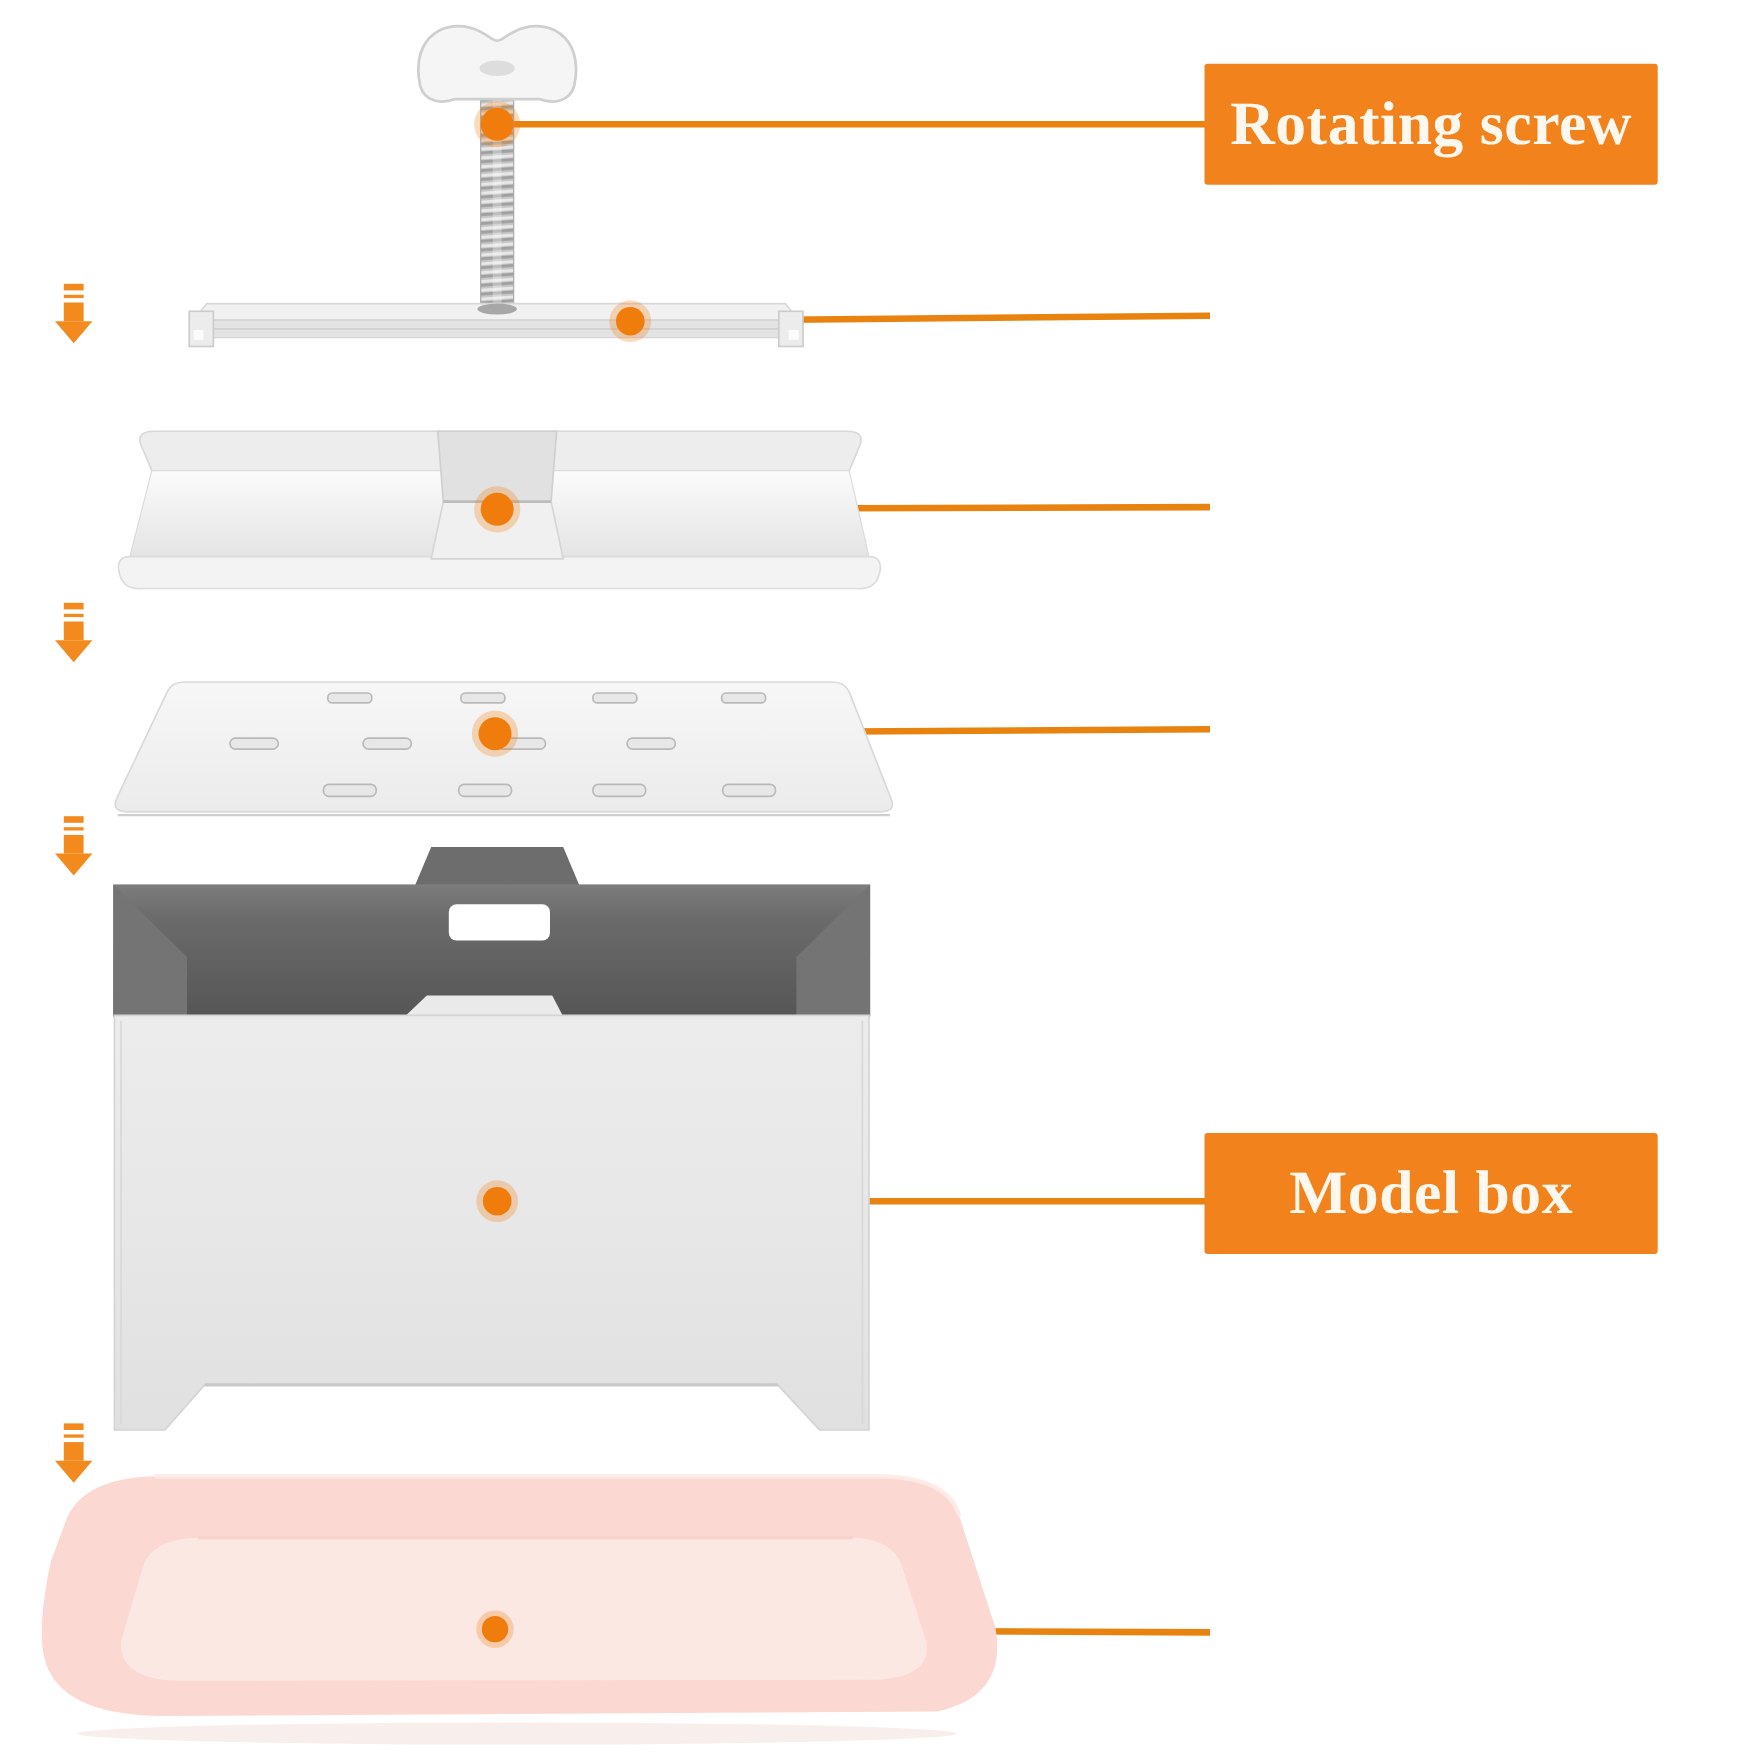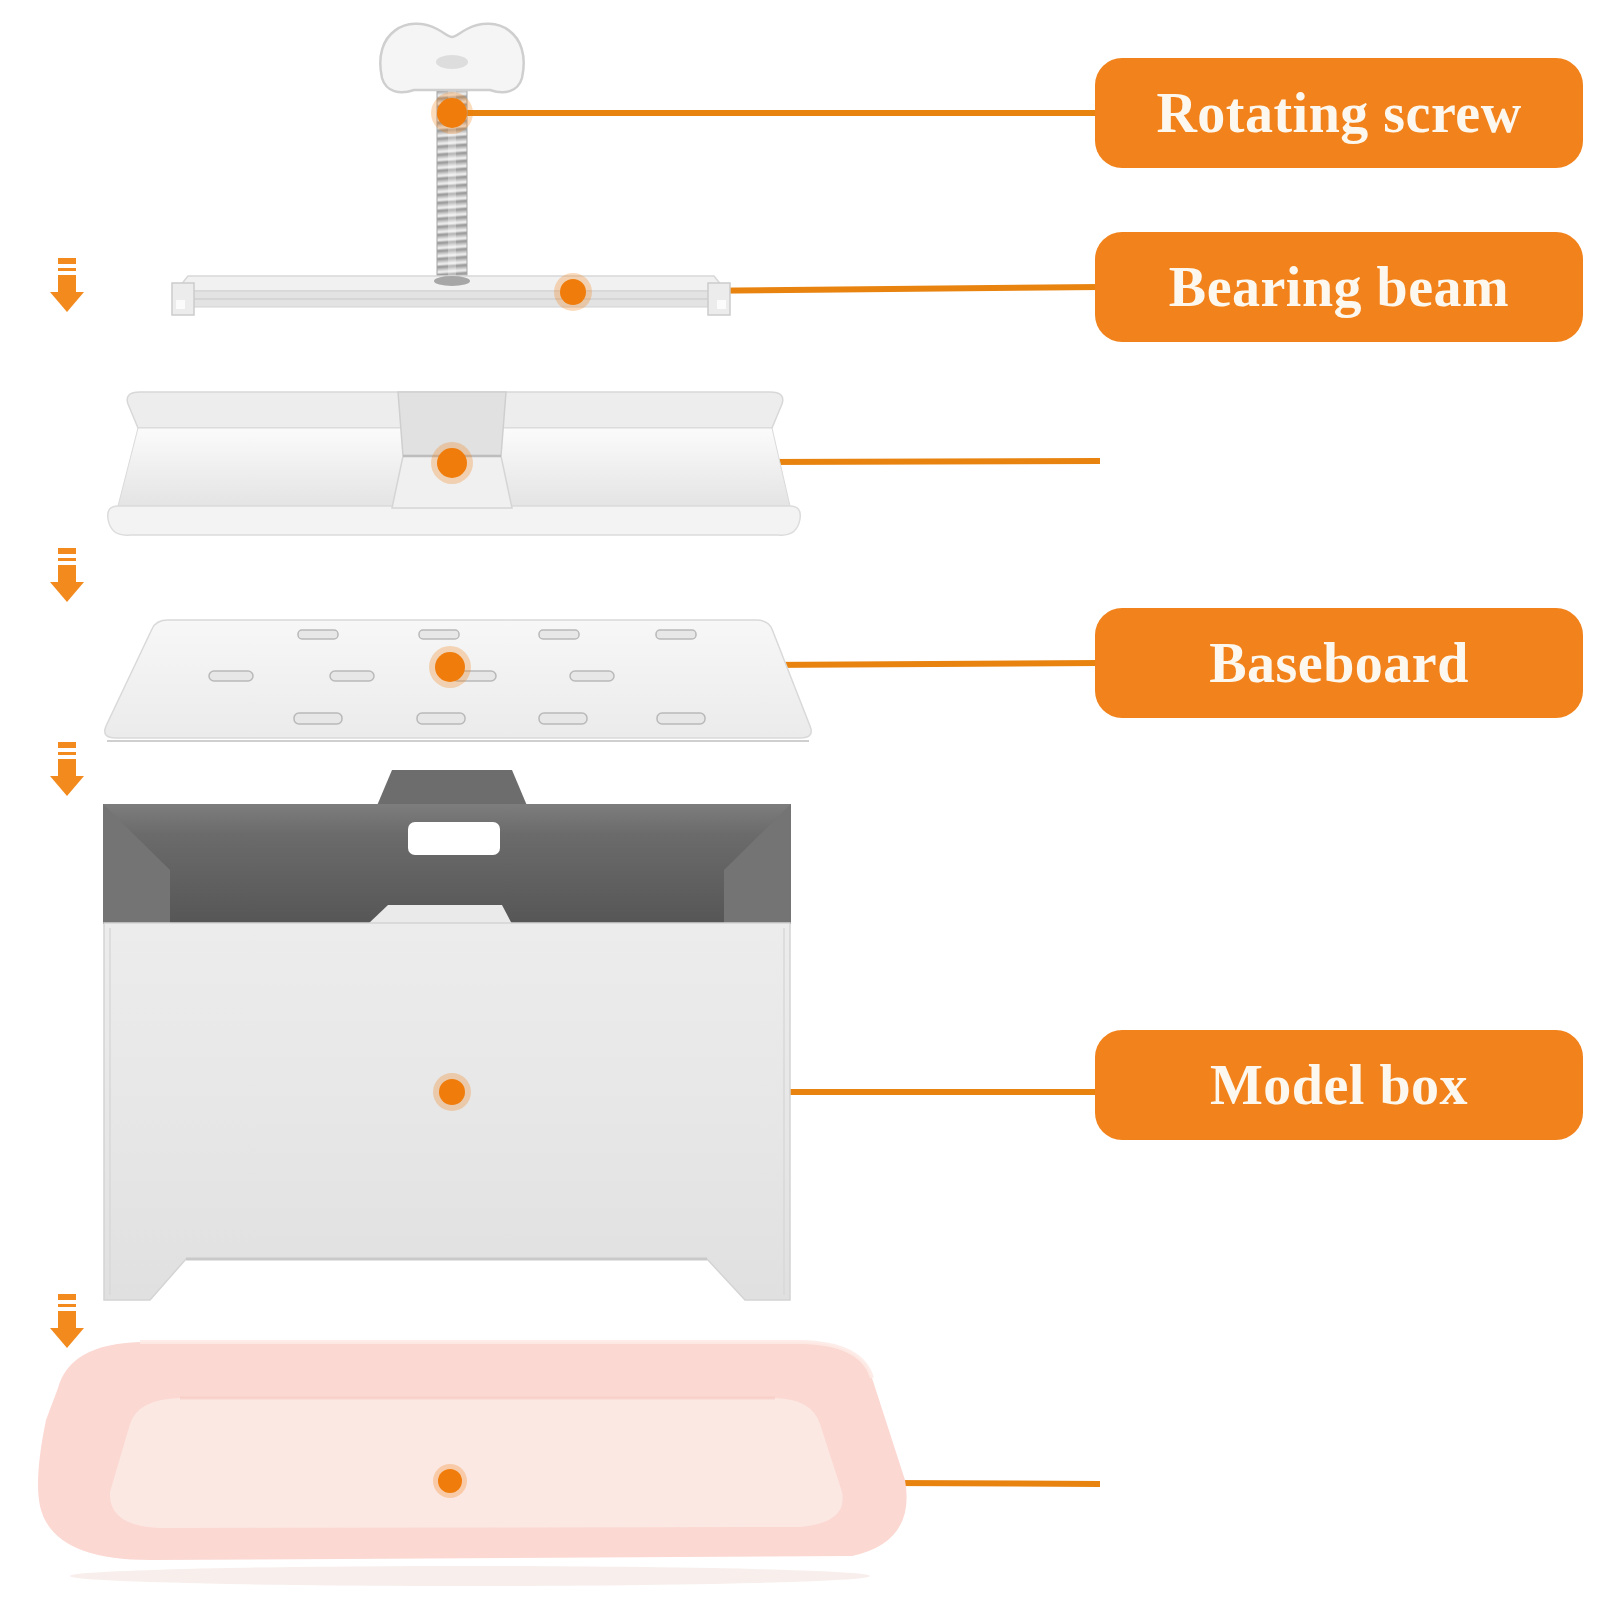--- a/index.html
+++ b/index.html
@@ -6,24 +6,24 @@
   .canvas{
     position:relative;
     width:1600px;height:1600px;
     background:var(--background,#ffffff);
     font-family:"Liberation Serif", serif;
     overflow:hidden;
   }
   .scene{position:absolute;left:0;top:0;width:1600px;height:1600px;}
   .label{
     position:absolute;
-    left:1095px;width:488px;height:110px;
+    left:1095px;width:412px;height:110px;
     background:var(--label-background,#F2831C);
     color:var(--label-text,#FCF8EF);
-    border-radius:27px;
+    border-radius:3px;
     display:flex;align-items:center;justify-content:center;
     font-weight:bold;font-size:56px;letter-spacing:0.5px;
     white-space:nowrap;
   }
   .leader{stroke:var(--leader-line,#E8830F);stroke-width:6;stroke-linecap:butt;}
   .dot-halo{fill:var(--dot,#F07C0B);opacity:0.28;}
   .dot-core{fill:var(--dot,#F07C0B);}
   .arrow{fill:var(--arrow,#F28A1E);}
   .arrow-gap{fill:var(--background,#ffffff);}
   .tray-outer{fill:var(--tray-pink,#FBD8D2);}
@@ -188,17 +188,15 @@
           <circle class="dot-core" cx="452" cy="1092" r="13"></circle>
         </g>
       <g>
           <circle class="dot-halo" cx="450" cy="1481" r="17"></circle>
           <circle class="dot-core" cx="450" cy="1481" r="12"></circle>
         </g>
     </g>
   </svg>
 
   <div class="label" style="top:58px">Rotating screw</div>
-  <div class="label" style="top:232px">Bearing beam</div>
-  <div class="label" style="top:608px">Baseboard</div>
   <div class="label" style="top:1030px">Model box</div>
 
 </div>
 
 </body></html>

